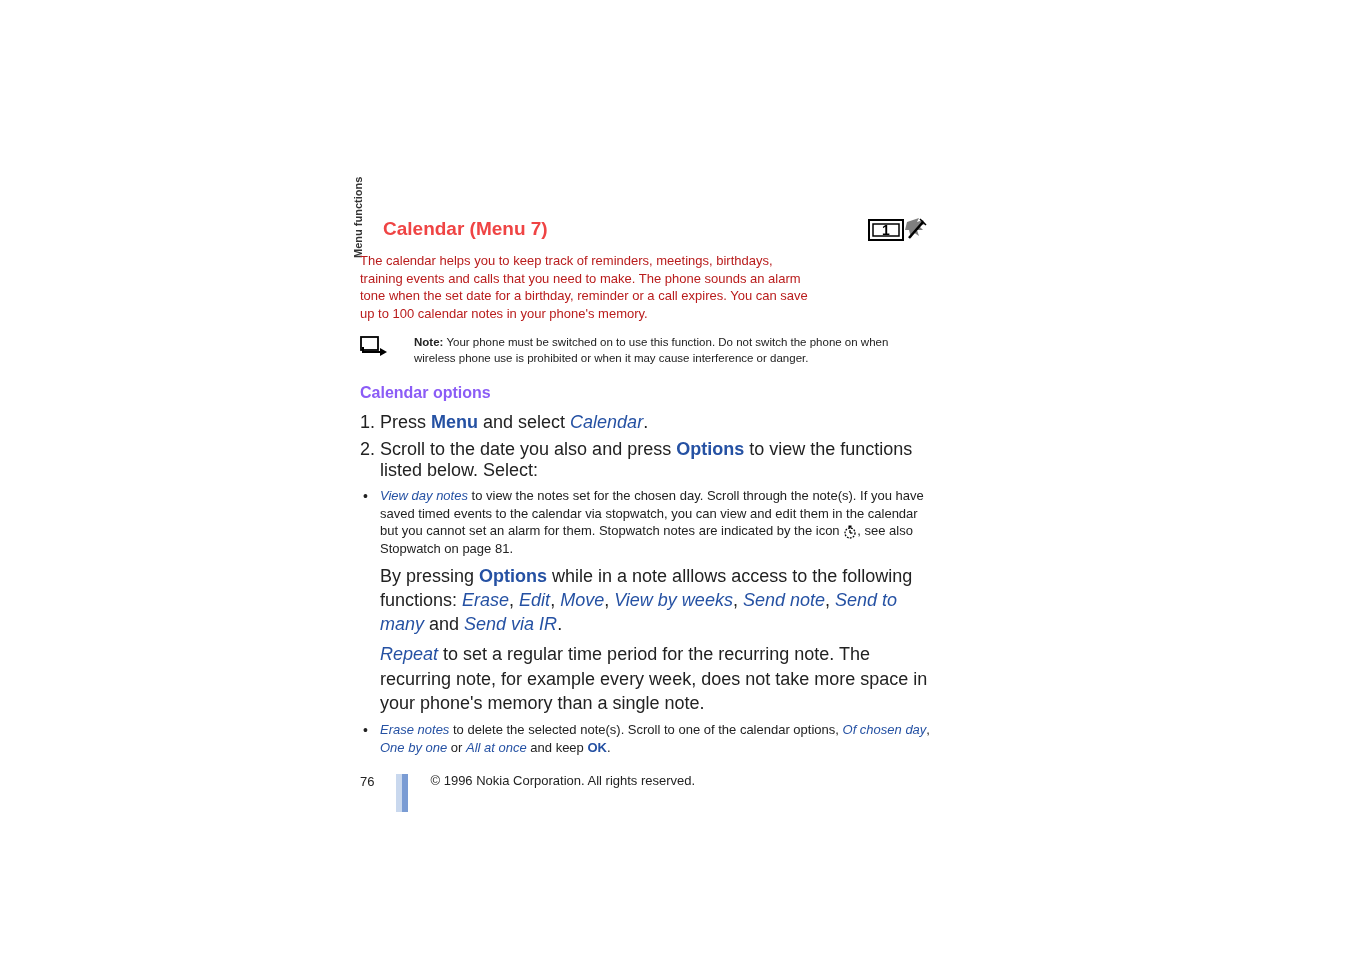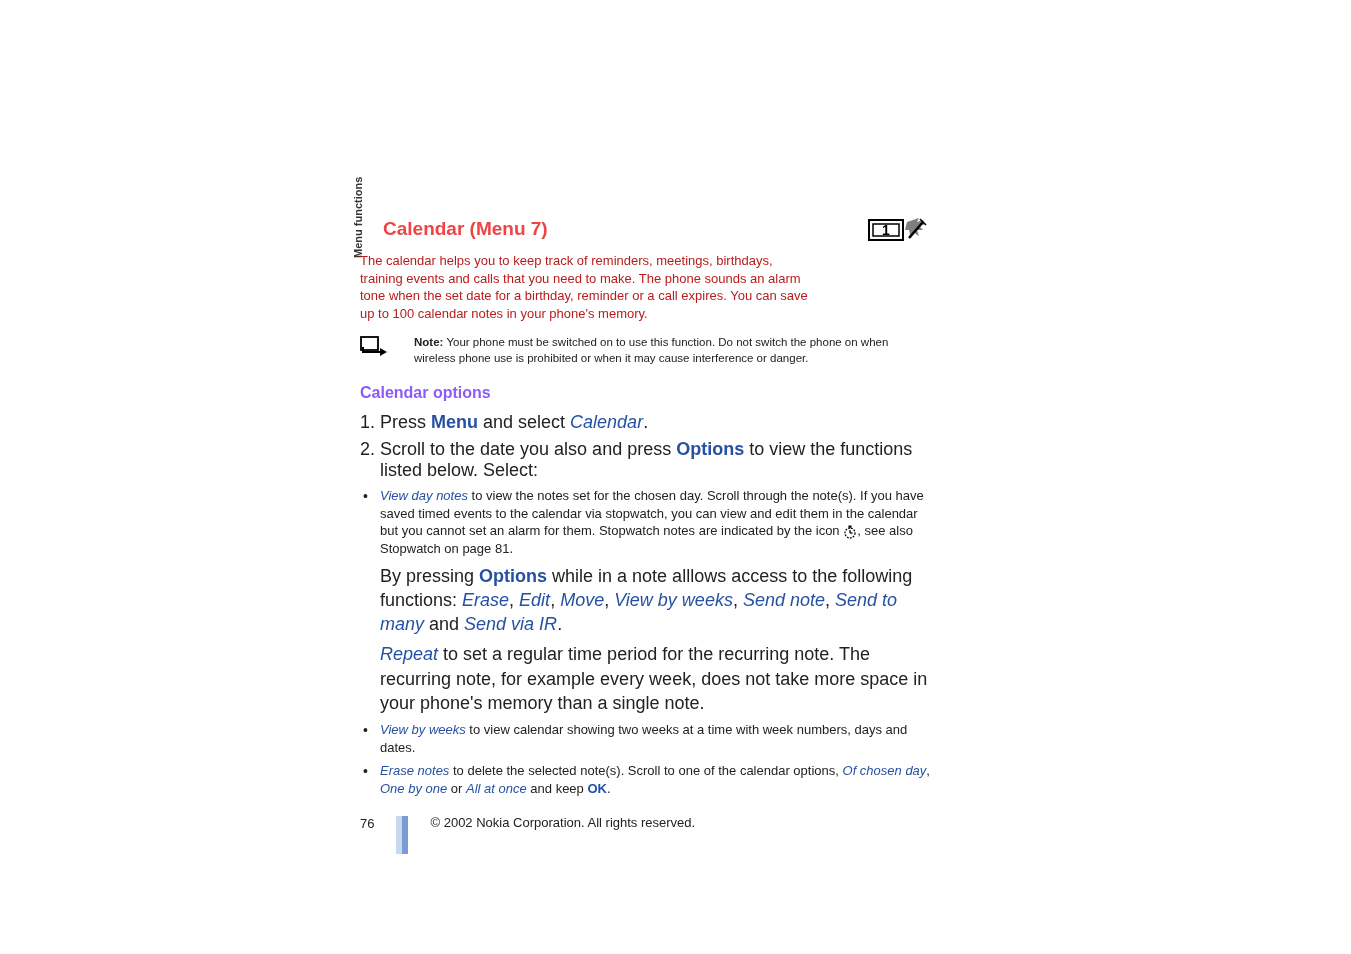--- a/index.html
+++ b/index.html
@@ -212,29 +212,26 @@
   <p class="indent-para">
     <span>By pressing </span><span class="blue-bold">Options</span><span> while in a note alllows access to the following functions: </span><span class="blue-italic">Erase</span><span>, </span><span class="blue-italic">Edit</span><span>, </span><span class="blue-italic">Move</span><span>, </span><span class="blue-italic">View by weeks</span><span>, </span><span class="blue-italic">Send note</span><span>, </span><span class="blue-italic">Send to many</span><span> and </span><span class="blue-italic">Send via IR</span><span>.</span>
   </p>
 
   <p class="indent-para">
     <span class="blue-italic">Repeat</span><span> to set a regular time period for the recurring note. The recurring note, for example every week, does not take more space in your phone's memory than a single note.</span>
   </p>
 
   <ul class="bullets">
     <li>
-      <span class="blue-italic">View by weeks</span><span> to view calendar showing two weeks at a time with week numbers, days and dates.</span>
-    </li>
-    <li>
       <span class="blue-italic">Erase notes</span><span> to delete the selected note(s). Scroll to one of the calendar options, </span><span class="blue-italic">Of chosen day</span><span>, </span><span class="blue-italic">One by one</span><span> or </span><span class="blue-italic">All at once</span><span> and keep </span><span class="blue-bold">OK</span><span>.</span>
     </li>
   </ul>
 
   <div class="footer">
     <span class="page-num">76</span>
     <div class="footer-bars">
       <div class="bar1"></div>
       <div class="bar2"></div>
     </div>
-    <span class="copyright"><span class="copy-symbol">©</span><span> 2002 Nokia Corporation. All rights reserved.</span></span>
+    <span class="copyright"><span class="copy-symbol">©</span><span> 1996 Nokia Corporation. All rights reserved.</span></span>
   </div>
 
 </div>
 
 </body></html>

